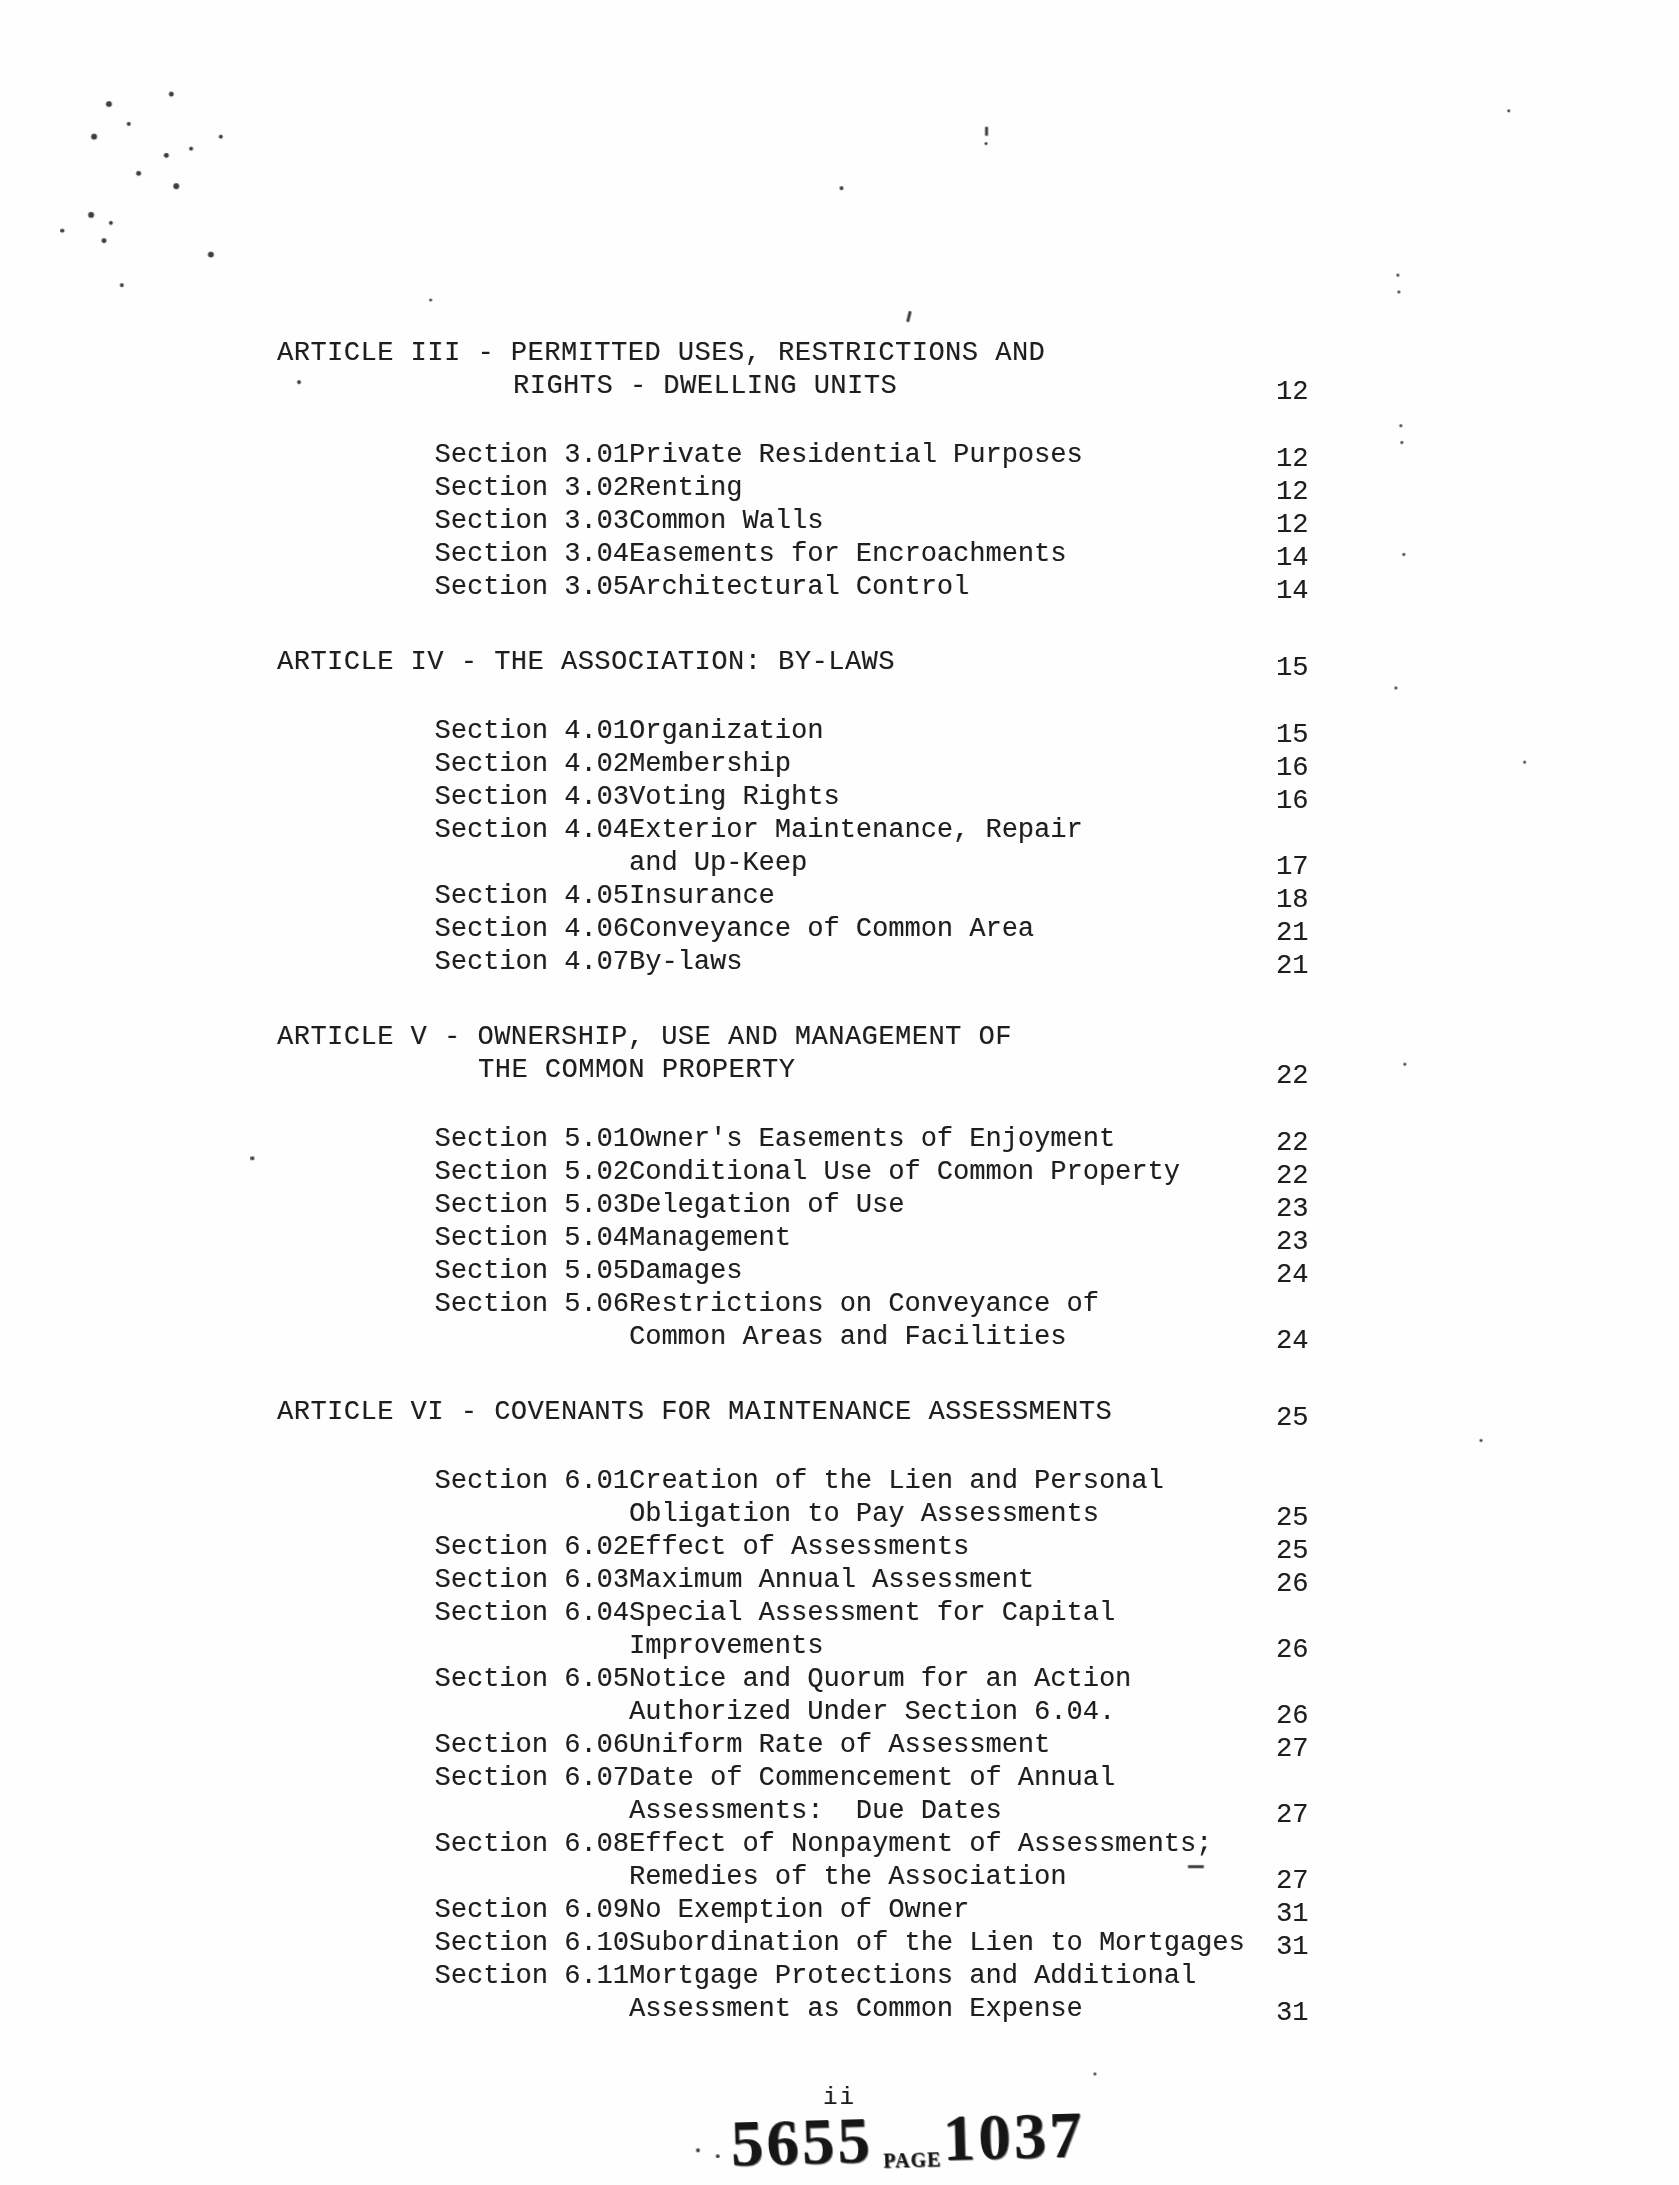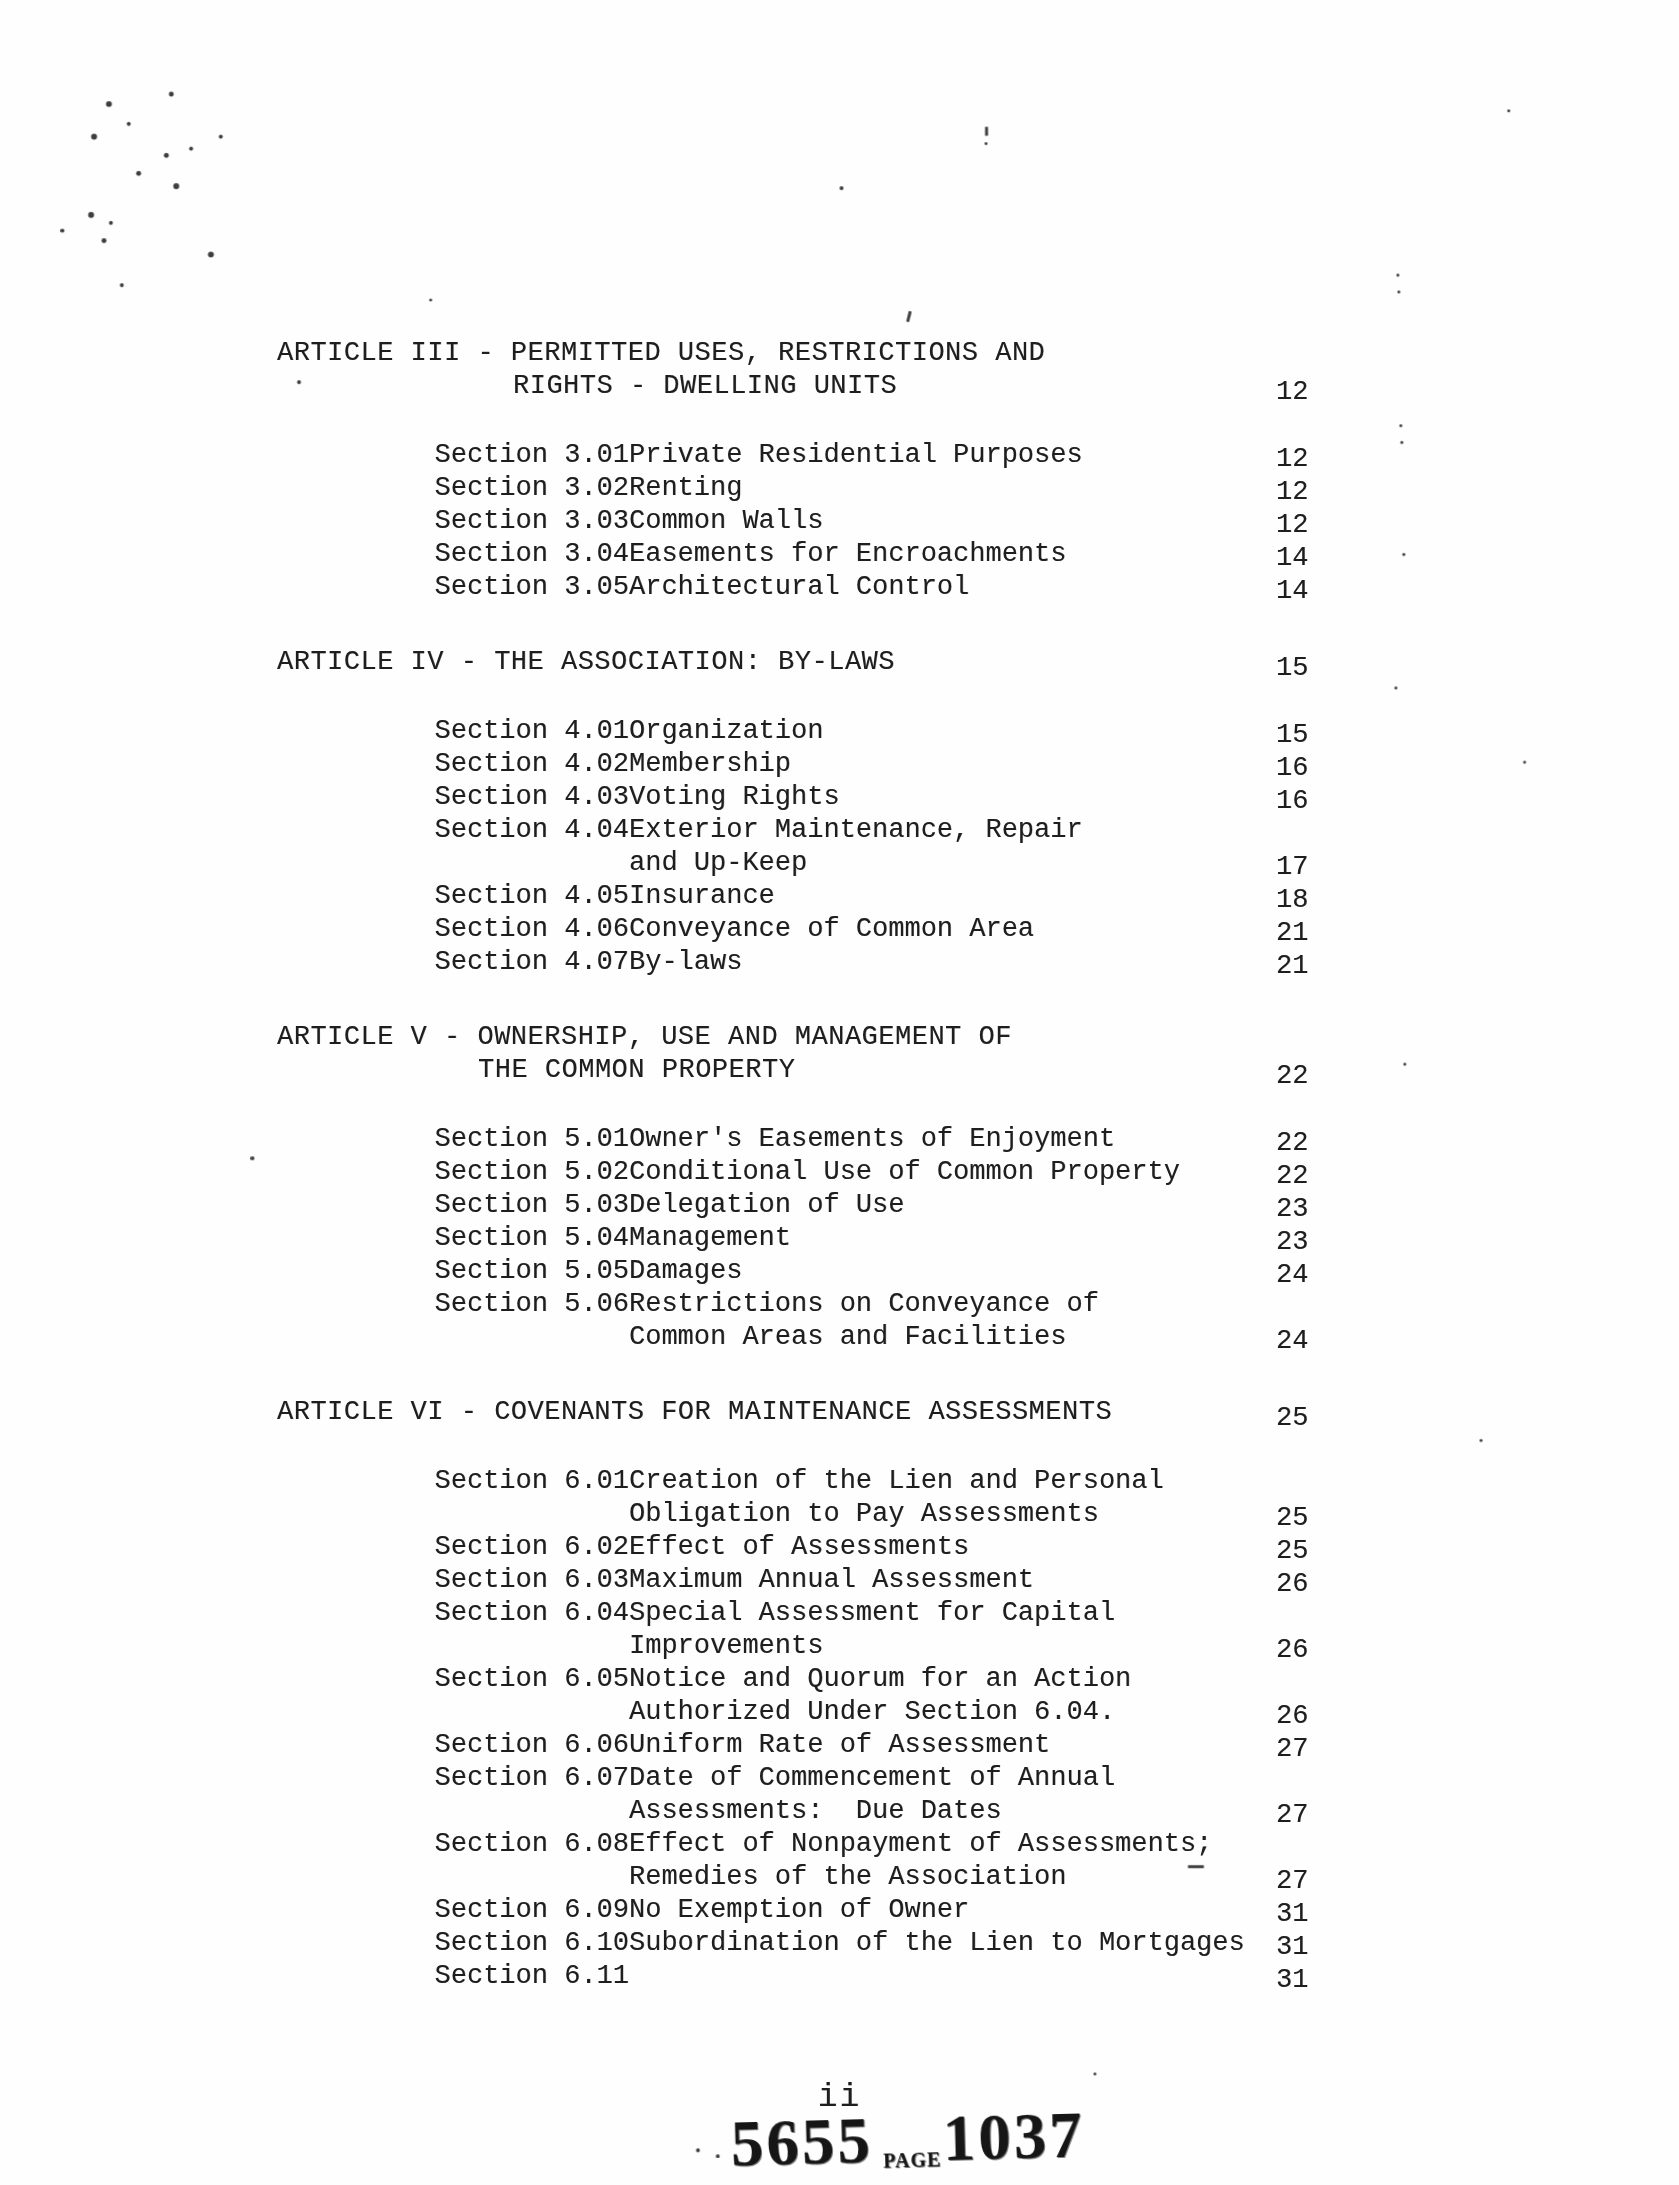--- a/index.html
+++ b/index.html
@@ -40,21 +40,21 @@
     white-space: pre;
   }
   .heading .pg { bottom: -6px; }
 
   .folio {
     position: absolute;
     top: 2081px;
     left: 0;
     width: 100%;
     text-align: center;
-    font-size: 33px;
+    font-size: 24px;
     letter-spacing: 2px;
   }
 
   .stamp {
     position: absolute;
     left: 731px;
     top: 2123px;
     white-space: nowrap;
     font-family: "Liberation Serif", "DejaVu Serif", serif;
     font-weight: 700;
@@ -256,21 +256,21 @@
         </div>
         <div class="sec">
           <span class="lbl">Section 6.09</span><span class="ttl"><span>No Exemption of Owner</span></span>
           <span class="pg">31</span>
         </div>
         <div class="sec">
           <span class="lbl">Section 6.10</span><span class="ttl"><span>Subordination of the Lien to Mortgages</span></span>
           <span class="pg">31</span>
         </div>
         <div class="sec">
-          <span class="lbl">Section 6.11</span>
+          <span class="lbl">Section 6.11</span><span class="ttl"><span style="display:block">Mortgage Protections and Additional</span><span style="display:block">Assessment as Common Expense</span></span>
           <span class="pg">31</span>
         </div>
       </div>
     </section>
 
   </div>
 
   <div class="folio">ii</div>
 
   <div class="stamp">

